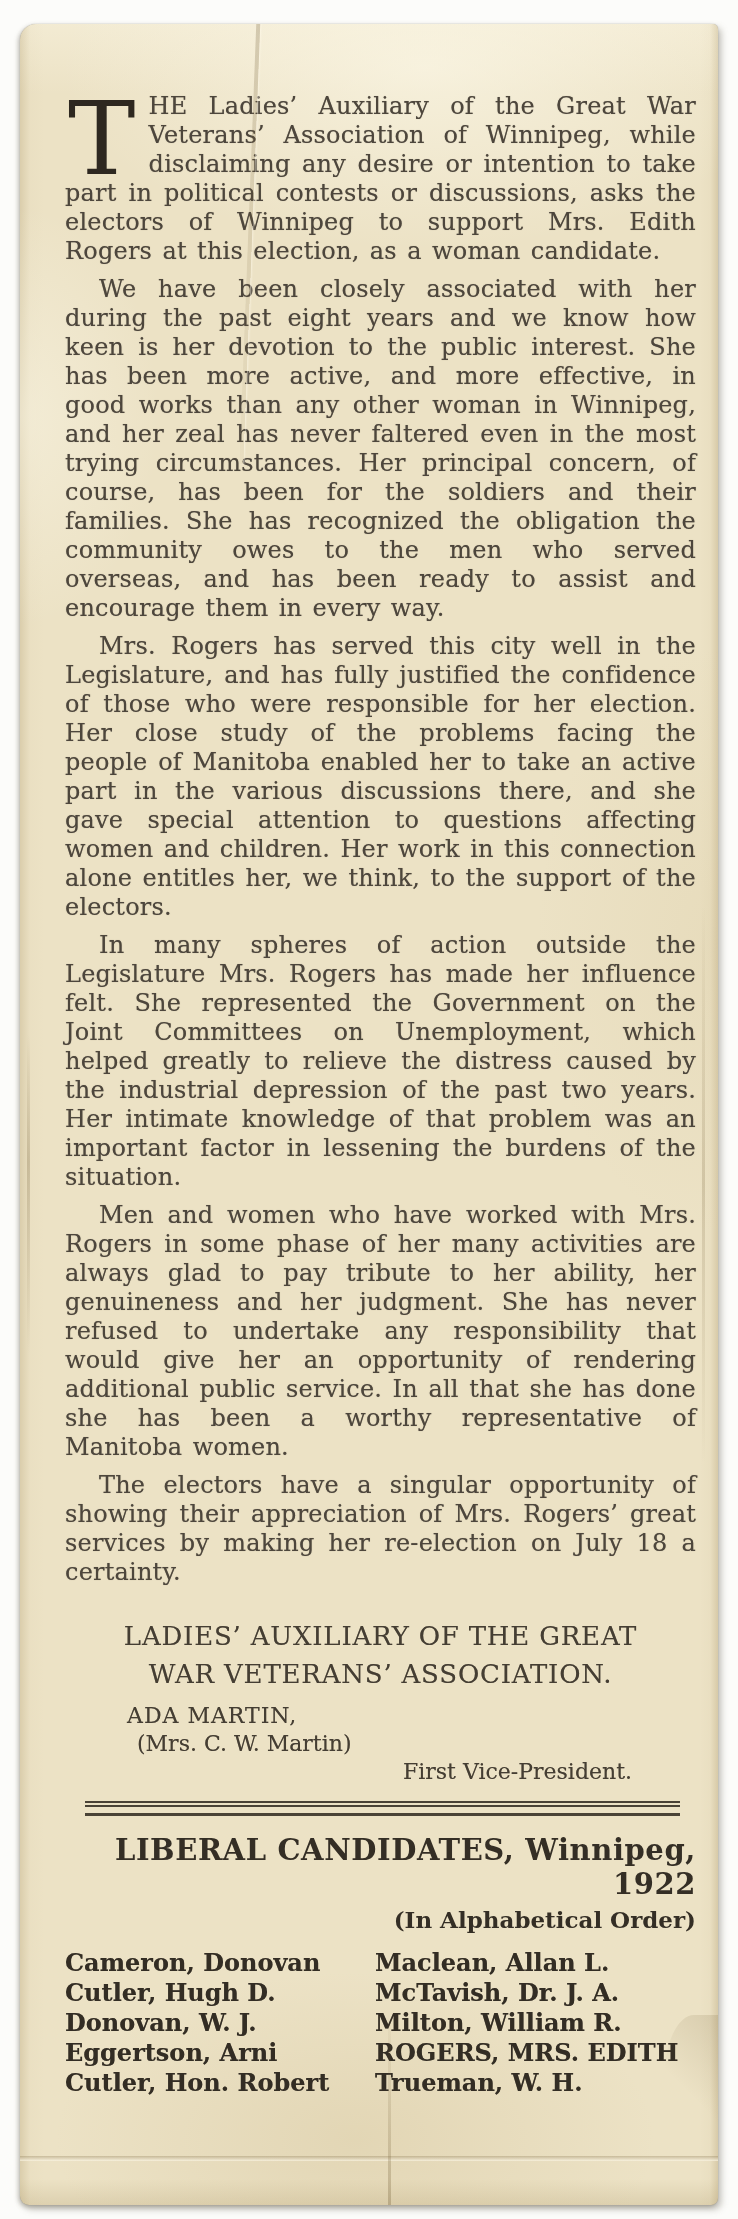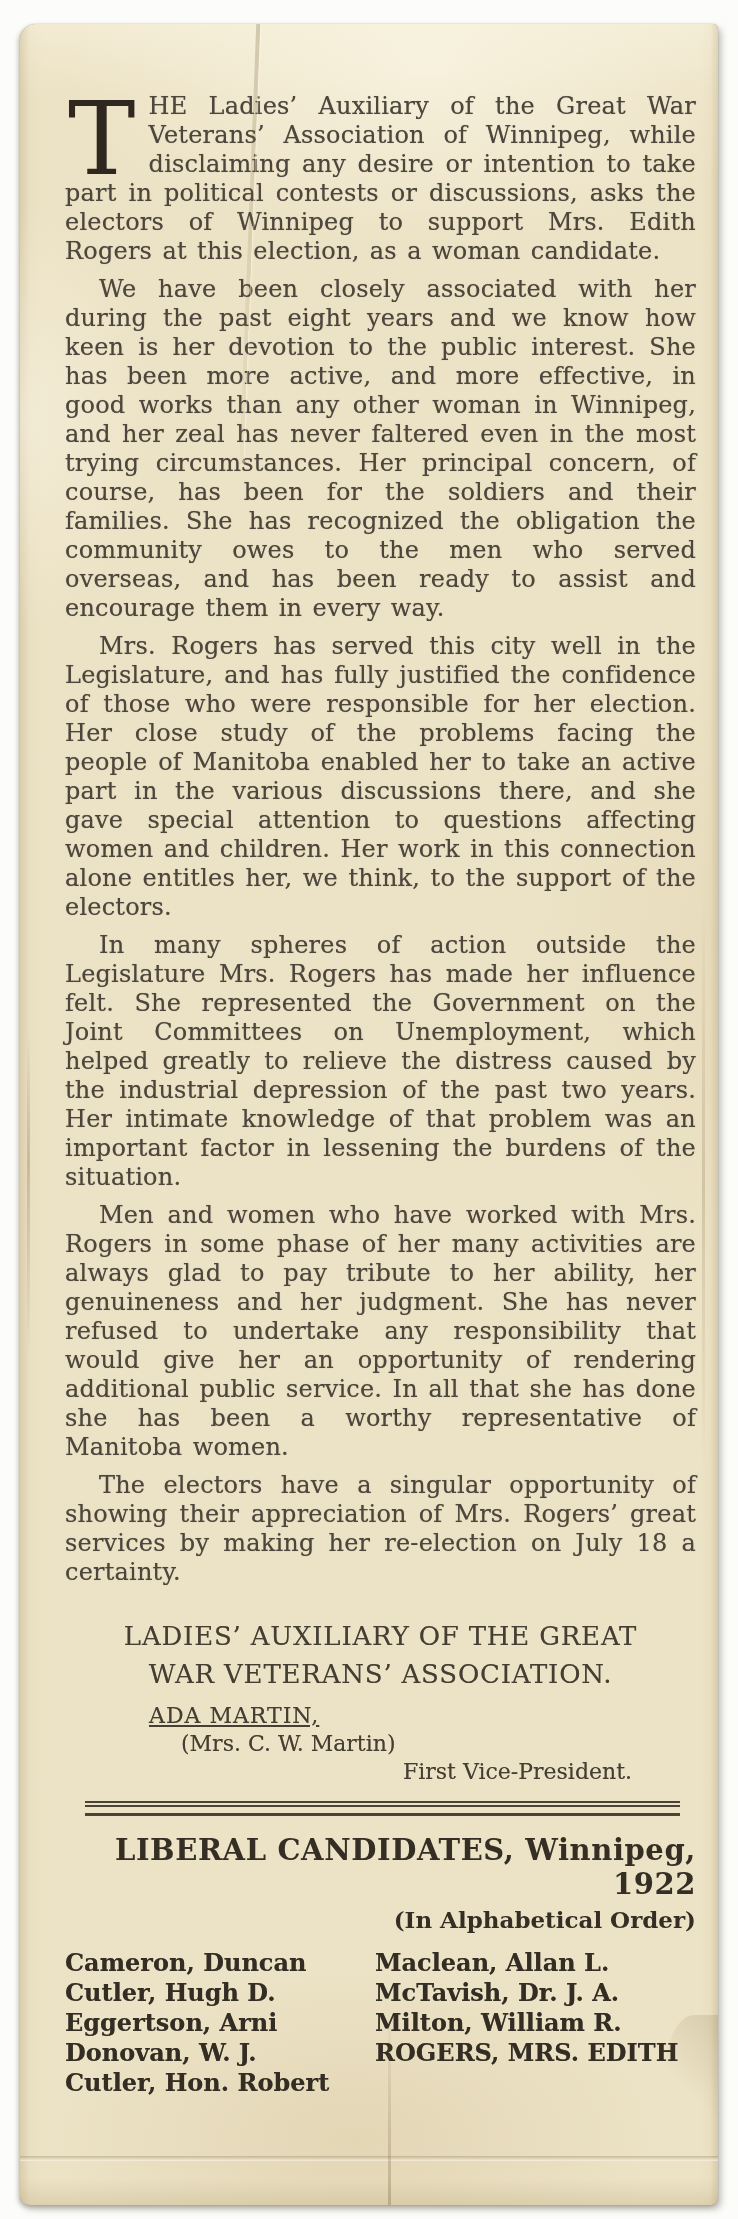--- a/index.html
+++ b/index.html
@@ -99,22 +99,22 @@
     text-shadow: 0 0 0.6px rgba(69,62,51,0.5);
   }
 
   .sig-block {
     margin-top: 9px;
     font-size: 22px;
     line-height: 28px;
     color: #453e33;
     text-shadow: 0 0 0.6px rgba(69,62,51,0.5);
   }
-  .sig-name   { margin-left: 84px; letter-spacing: 1px; text-decoration: underline; }
-  .sig-detail { margin-left: 116px; }
+  .sig-name   { margin-left: 62px; letter-spacing: 1px; }
+  .sig-detail { margin-left: 72px; }
   .sig-title  { text-align: right; margin-right: 64px; }
 
   .rule-wrap { margin: 15px 16px 0 20px; }
   .rule-a { border-top: 6px double #4a4336; }
   .rule-b { border-top: 3px solid  #4a4336; margin-top: 6px; }
 
   .cand-heading {
     margin-top: 17px;
     text-align: right;
     font-size: 29px;
@@ -176,31 +176,32 @@
     <div class="rule-wrap">
       <div class="rule-a"></div>
       <div class="rule-b"></div>
     </div>
 
     <div class="cand-heading">LIBERAL CANDIDATES, Winnipeg, 1922</div>
     <div class="cand-sub">(In Alphabetical Order)</div>
 
     <div class="cand-cols">
       <div class="cand-col-left">
-        <div>Cameron, Duncan</div>
+        <div>Cameron, Donovan</div>
         <div>Cutler, Hugh D.</div>
+        <div>Donovan, W. J.</div>
         <div>Eggertson, Arni</div>
-        <div>Donovan, W. J.</div>
         <div>Cutler, Hon. Robert</div>
       </div>
       <div class="cand-col-right">
         <div>Maclean, Allan L.</div>
         <div>McTavish, Dr. J. A.</div>
         <div>Milton, William R.</div>
         <div>ROGERS, MRS. EDITH</div>
+        <div>Trueman, W. H.</div>
       </div>
     </div>
 
   </div>
 
   <div class="crease crease-top-v"></div>
   <div class="crease crease-left-v"></div>
   <div class="crease crease-right-v"></div>
   <div class="crease crease-bottom-h"></div>
   <div class="crease crease-bottom-v"></div>

